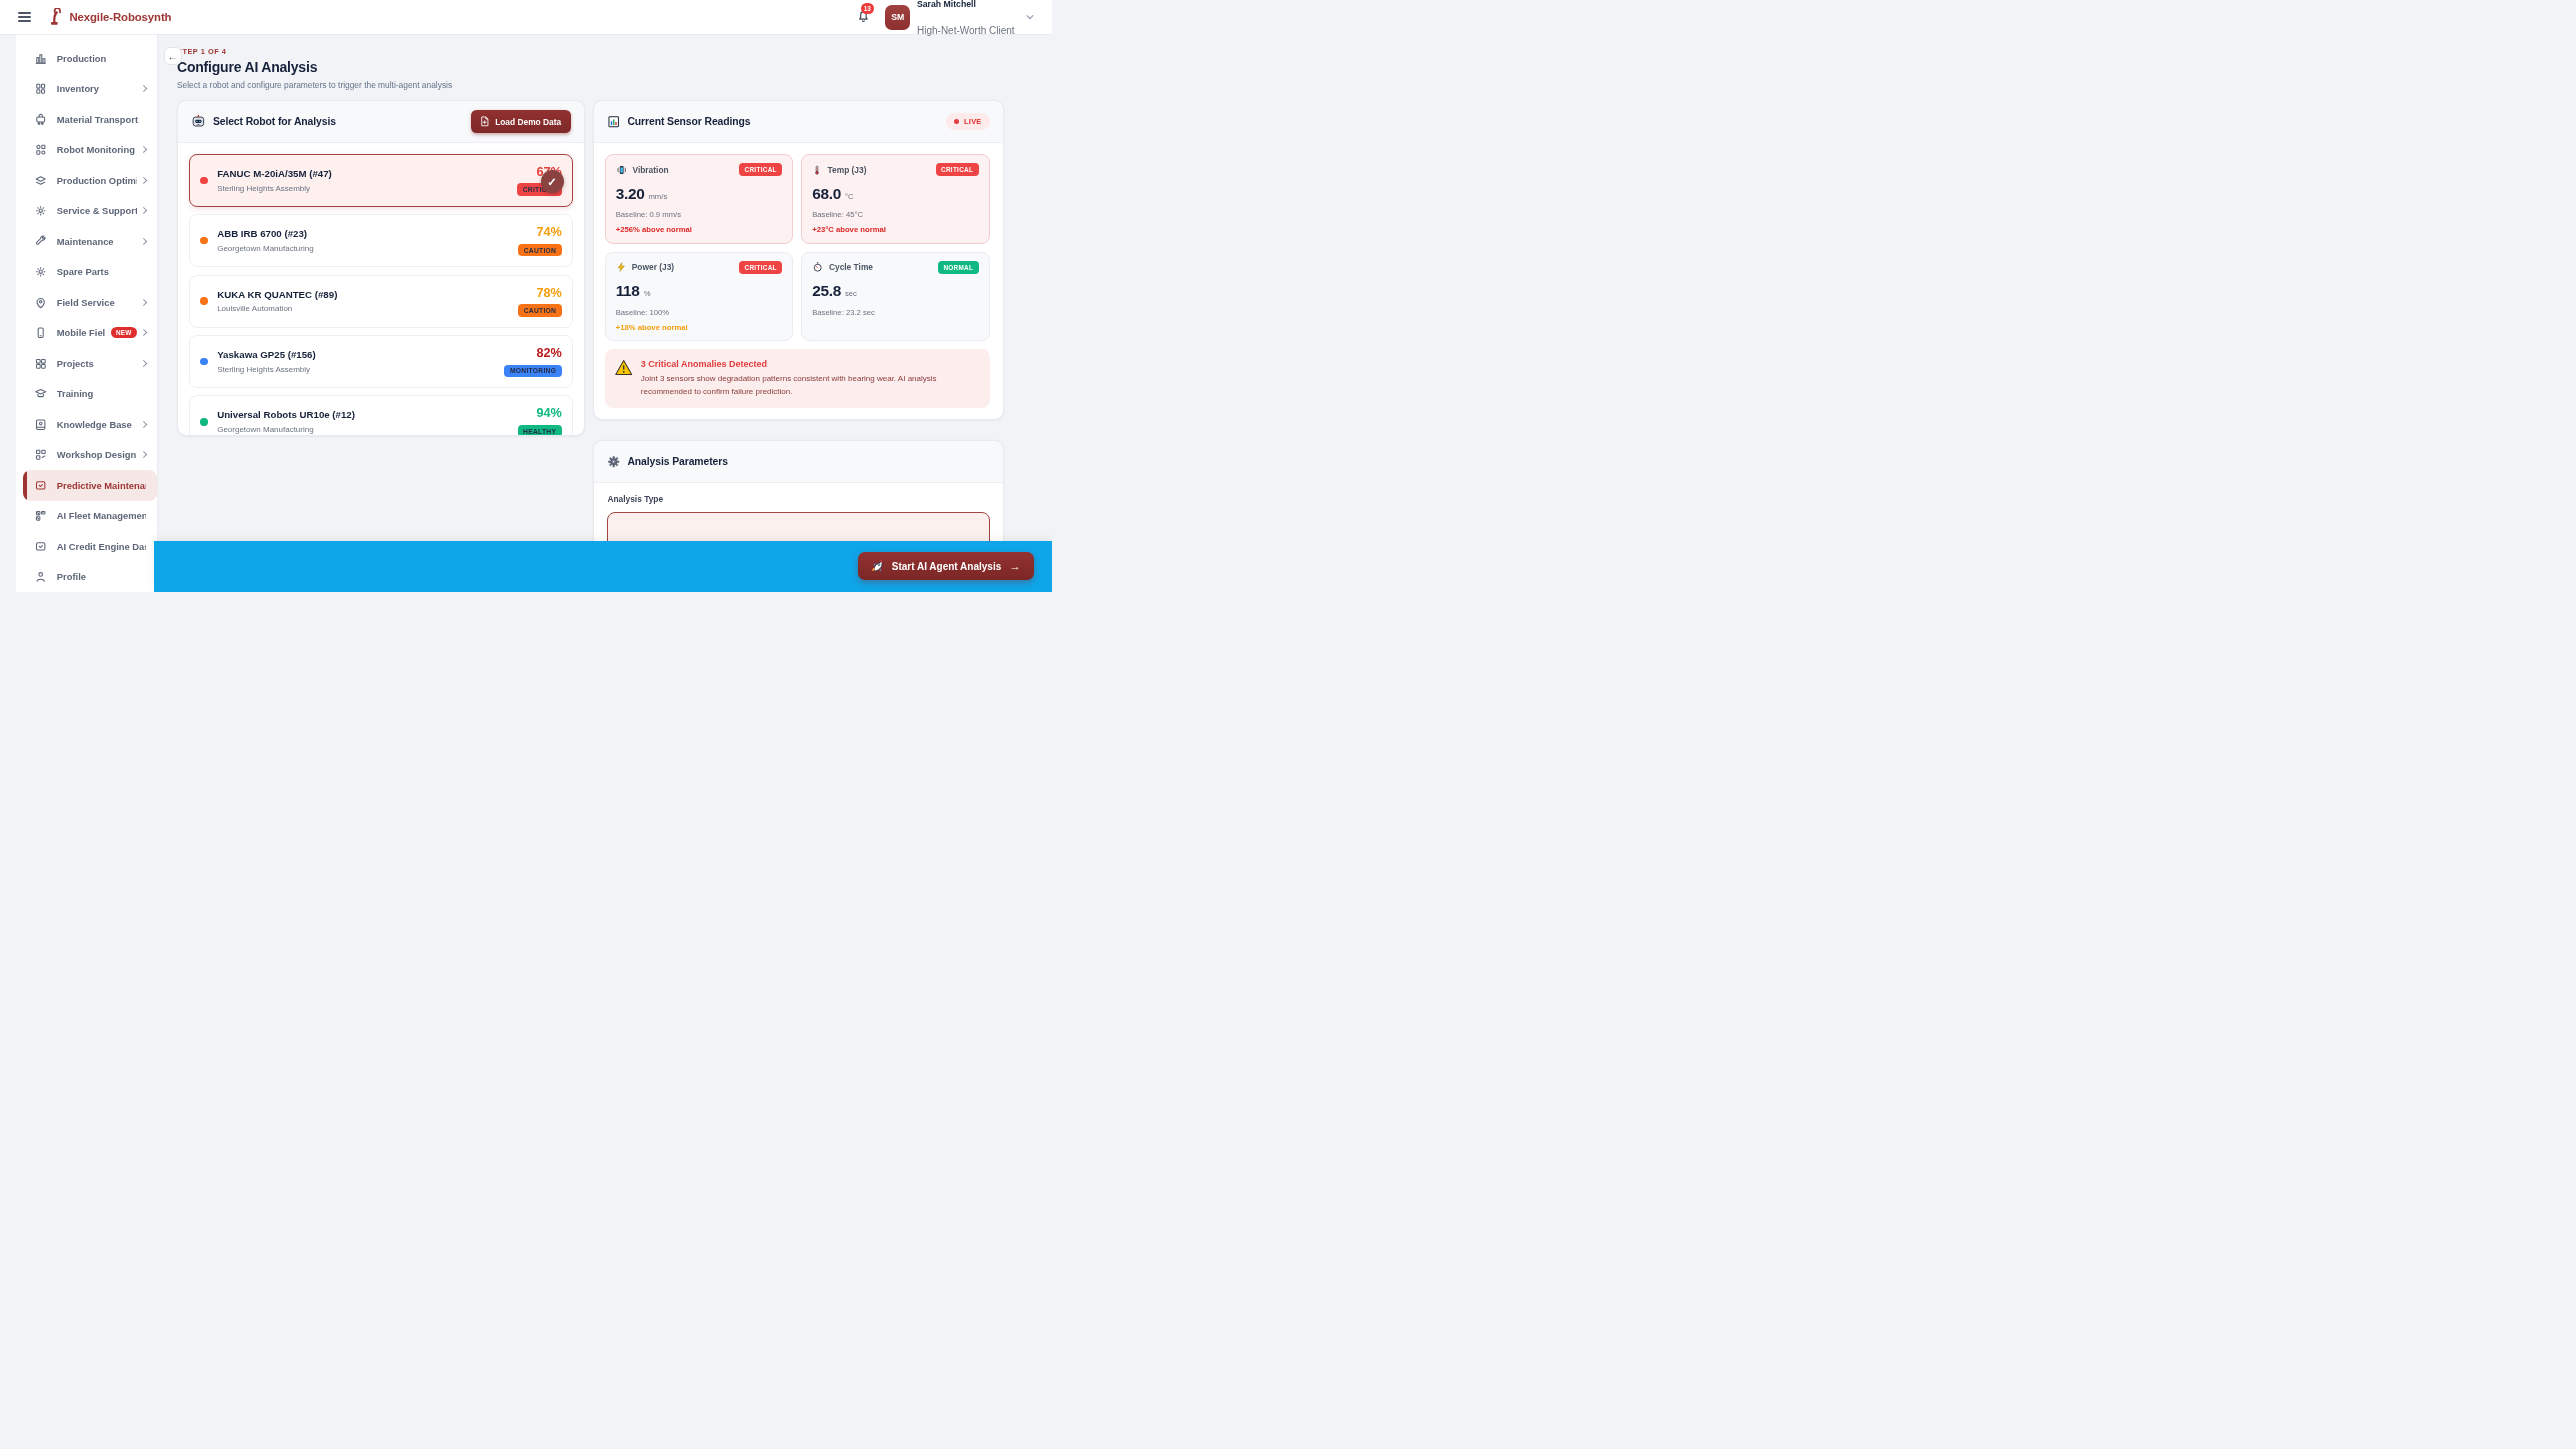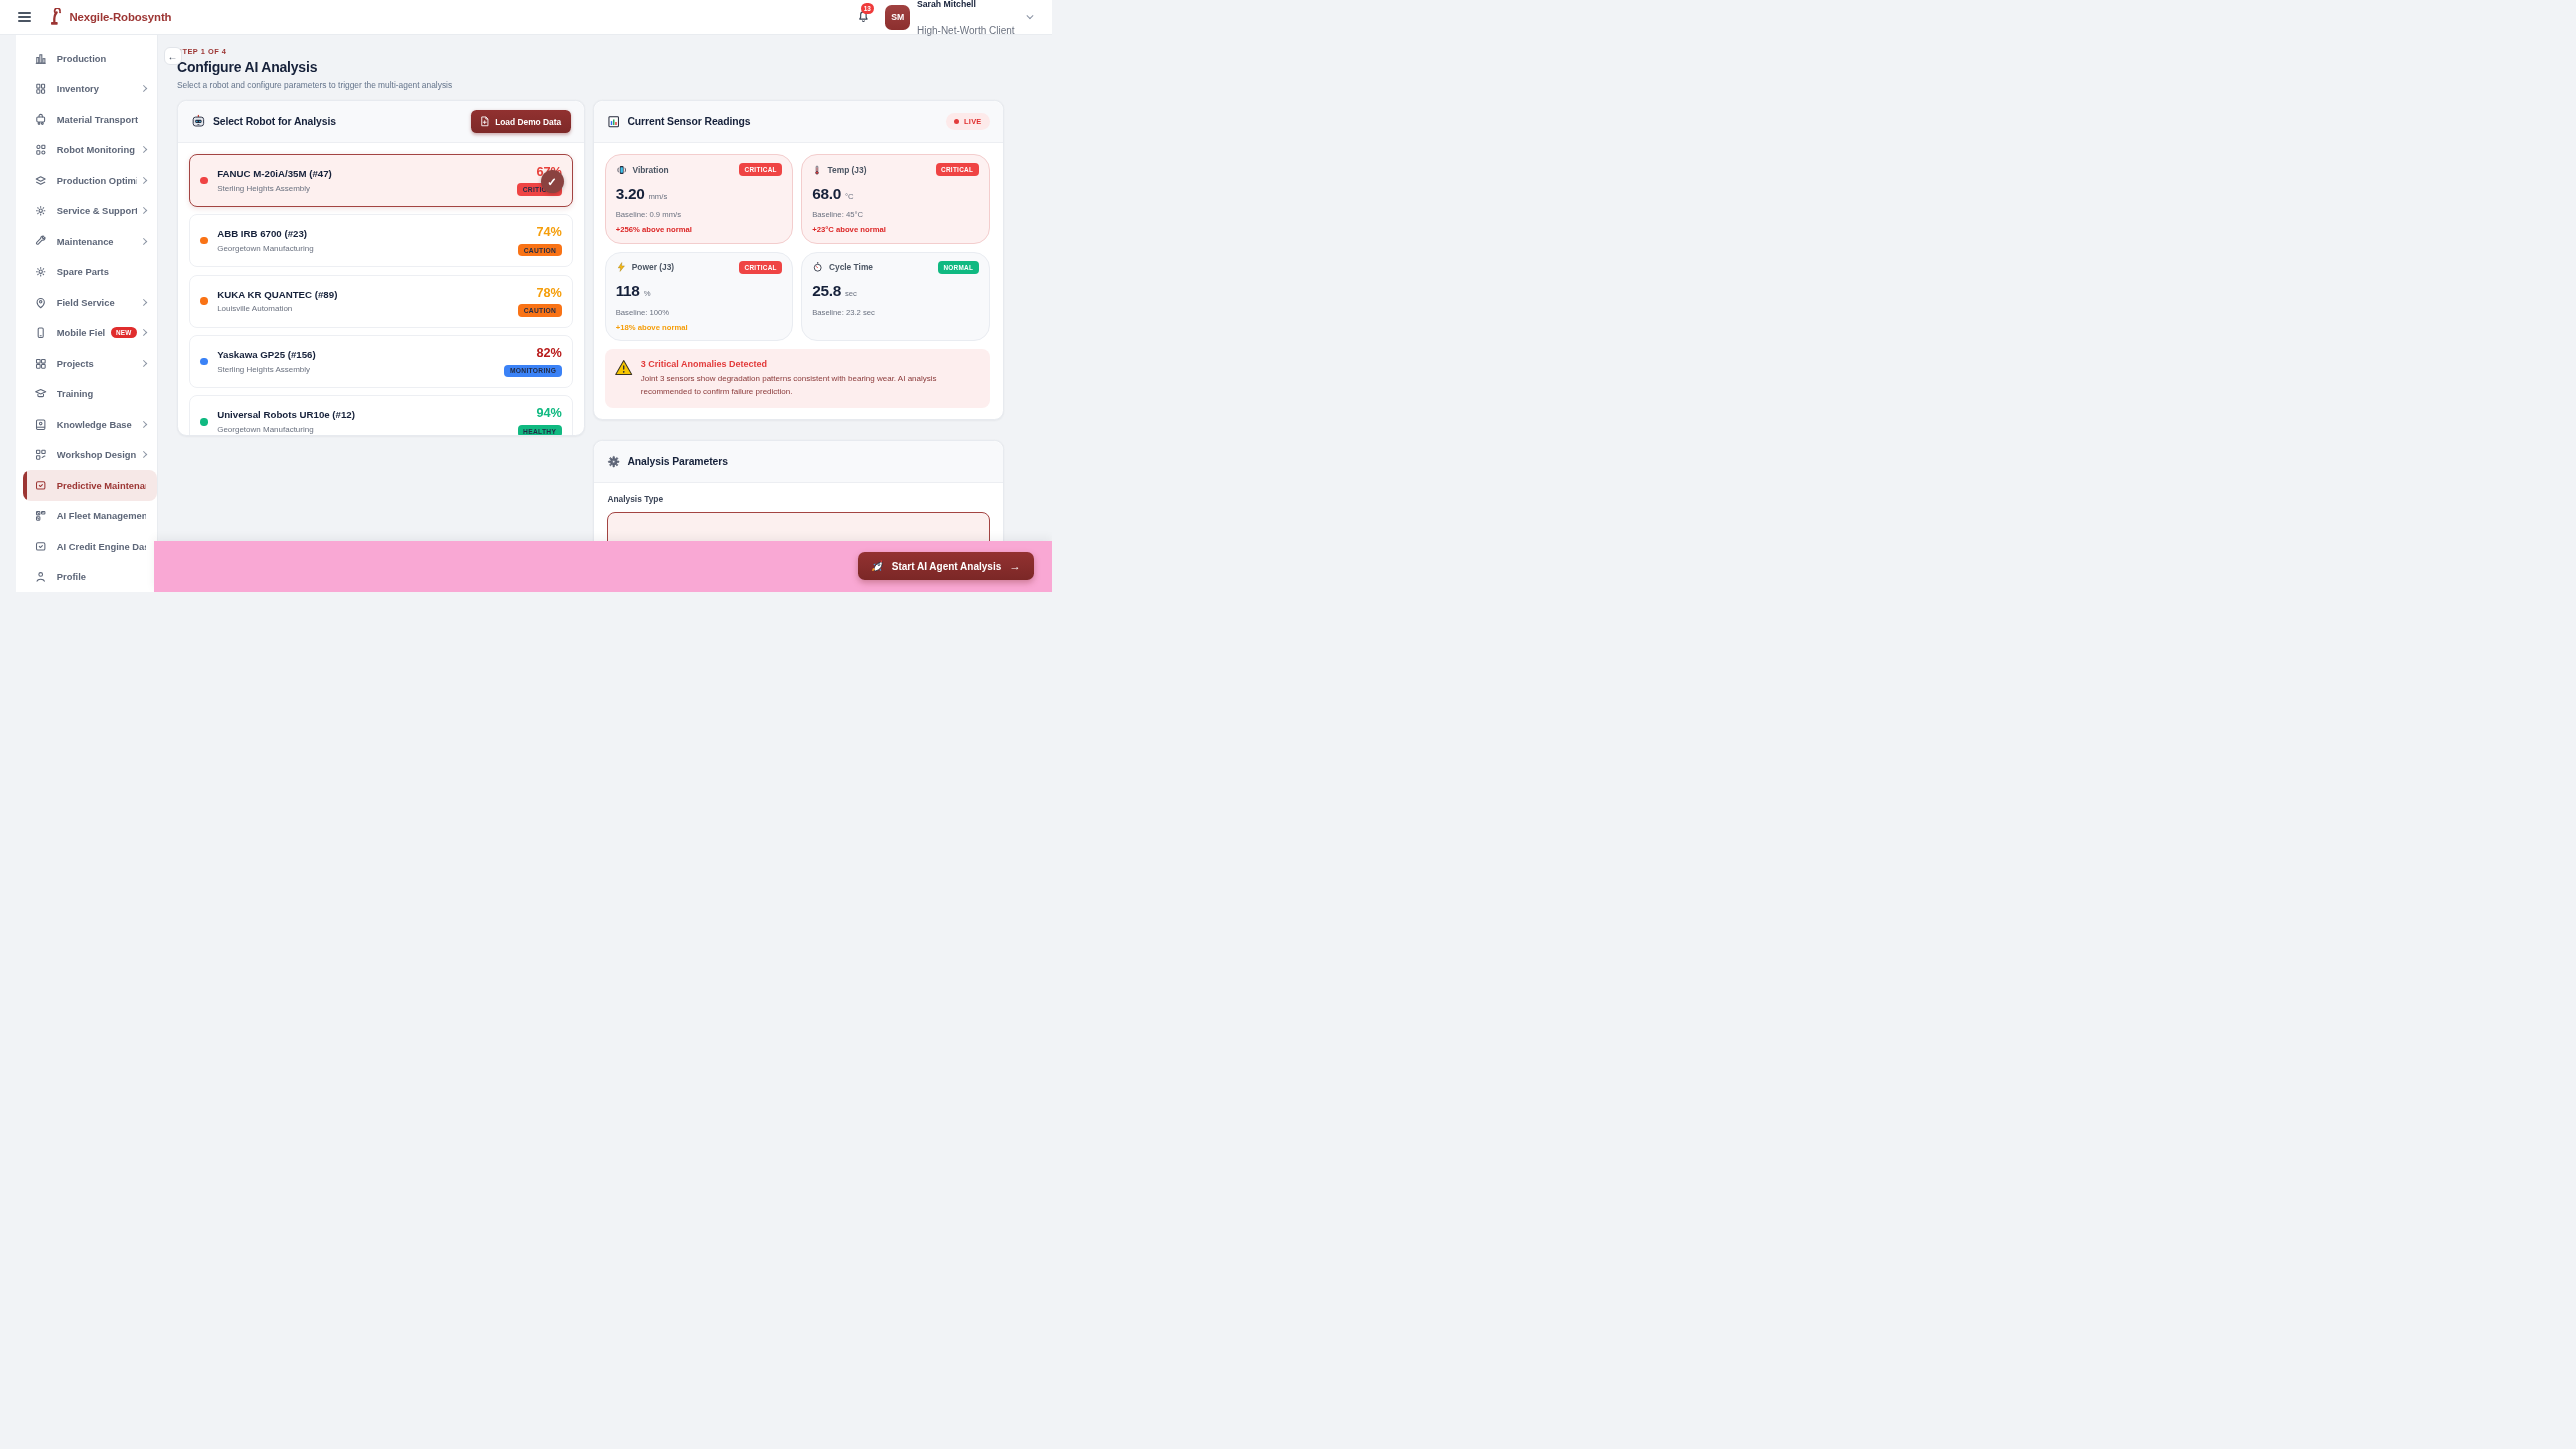--- a/index.html
+++ b/index.html
@@ -83,21 +83,21 @@
                   align-items:center; justify-content:center; box-shadow:0 1.3px 4px rgba(0,0,0,.25); }
 
   
   .right-col { width:411px; }
   .live-pill { margin-left:auto; display:flex; align-items:center; gap:4.7px; background:#fdeaea; border-radius:9.4px;
                padding:4px 8px; }
   .live-dot { width:5.4px; height:5.4px; border-radius:50%; background:#e23b3b; }
   .live-txt { font-size:7.4px; font-weight:800; color:#e02d2d; letter-spacing:0.3px; }
   .sensor-body { padding:10.7px 13.4px 10.7px 10.7px; }
   .sensor-grid { display:grid; grid-template-columns:1fr 1fr; gap:8px; }
-  .sensor { border-radius:16px; padding:8.7px 10px; }
+  .sensor { border-radius:8px; padding:8.7px 10px; }
   .sensor.alarm { background:#fdf1f1; border:0.7px solid #f3cdcd; }
   .sensor.calm { background:#f8f9fb; border:0.7px solid #e9ecf1; }
   .s-head { display:flex; align-items:center; gap:5.4px; }
   .s-label { font-size:8.4px; font-weight:600; color:#4b5563; }
   .s-badge { margin-left:auto; padding:2.7px 5.4px; border-radius:4px; font-size:6.4px; font-weight:700; color:#fff; letter-spacing:0.3px; }
   .s-value-row { margin-top:8.7px; display:flex; align-items:baseline; gap:4px; }
   .s-value { font-size:15.4px; font-weight:800; color:#16213a; letter-spacing:-0.3px; }
   .s-unit { font-size:7.7px; color:#6b7280; }
   .s-base { font-size:7.7px; color:#6b7280; margin-top:7.4px; }
   .s-delta { font-size:7.7px; font-weight:700; margin-top:6px; }
@@ -109,21 +109,21 @@
   .params-card { margin-top:20px; }
   .params-body { padding:10.7px 13.4px; }
   .section-label { font-size:8.4px; font-weight:700; color:#3c4557; }
   .option { display:flex; align-items:center; gap:8.7px; border-radius:8px; padding:9.4px 10.7px; margin-top:8.7px; cursor:pointer; }
   .option.selected { background:#fcf0ef; border:1.3px solid #a34442; }
   .option.plain { border:1px solid #e5e8ee; background:#fff; }
   .opt-name { font-size:14px; font-weight:700; color:#16213a;margin-top:32px; }
   .opt-desc { font-size:8px; color:#6b7280; margin-top:3.4px; }
 
   
-  .footer { position:absolute; left:12px; right:0; bottom:0; height:51px; background:#f9a8d4;
+  .footer { position:absolute; left:12px; right:0; bottom:0; height:51px; background:#0ea5e9;
             box-shadow:0 -3.4px 9.4px rgba(16,24,40,.06); z-index:60; }
   .cta-btn { position:absolute; right:18px; top:11.4px; height:28px; display:flex; align-items:center; gap:6.7px;
              padding:0 13.4px; background:linear-gradient(180deg,#933231,#7b2726); border:none; border-radius:6.7px;
              color:#fff; font-size:10px; font-weight:700; cursor:pointer; box-shadow:0 2.7px 6.7px rgba(123,39,38,.35); }
   .cta-arrow { font-size:11.4px; font-weight:400; margin-left:1.3px; }
 </style>
 </head>
 <body>
 
 <div class="topbar">

